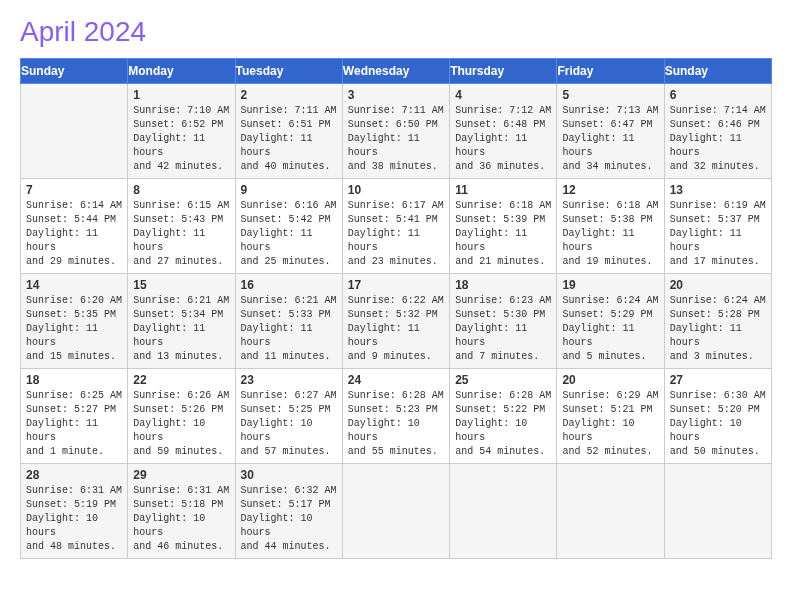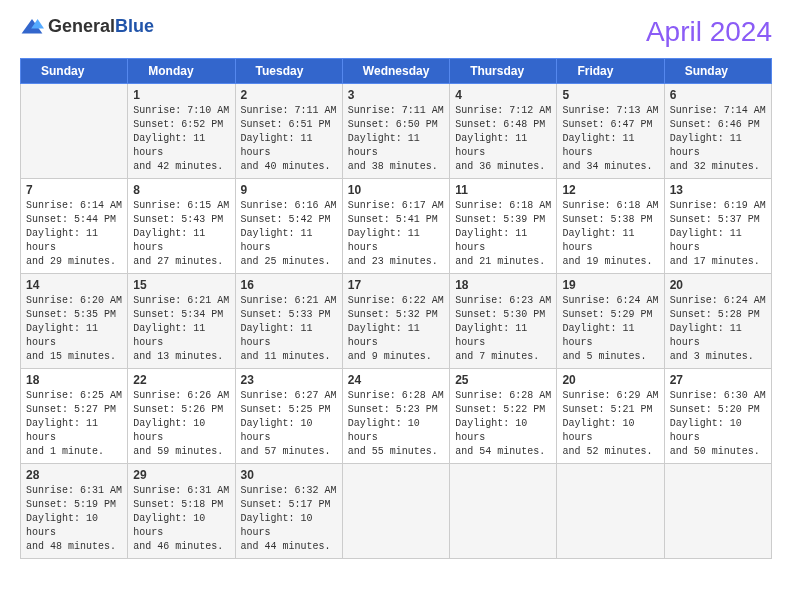--- a/index.html
+++ b/index.html
@@ -50,21 +50,21 @@
     table {
       width: 100%;
       border-collapse: collapse;
       table-layout: fixed;
     }
     th {
       background-color: #3366cc;
       color: #fff;
       font-size: 12px;
       font-weight: bold;
-      padding: 5px 20px;
+      padding: 5px 0;
       text-align: left;
       border: 1px solid #5588ee;
     }
     td {
       border: 1px solid #ccc;
       vertical-align: top;
       padding: 4px 5px;
       font-size: 10px;
       color: #333;
       height: 88px;
@@ -89,29 +89,20 @@
     }
     tr:nth-child(even) td {
       background-color: #ffffff;
     }
     th { background-color: #3366cc !important; }
   </style>
 </head>
 <body>
 
 <div class="header">
-  <div class="logo">
-    <svg class="logo-icon" viewBox="0 0 30 24" width="30" height="24">
-      <polygon points="15,2 28,20 2,20" fill="#3366cc"></polygon>
-      <polygon points="22,2 30,14 14,14" fill="#55aaff"></polygon>
-    </svg>
-    <div>
-      <span class="logo-text-general">General</span><span class="logo-text-blue">Blue</span>
-    </div>
-  </div>
   <div class="title-block">
     <div class="month-title">April 2024</div>
   </div>
 </div>
 
 <table>
   <thead>
     <tr>
     <th>Sunday</th>
         <th>Monday</th>

